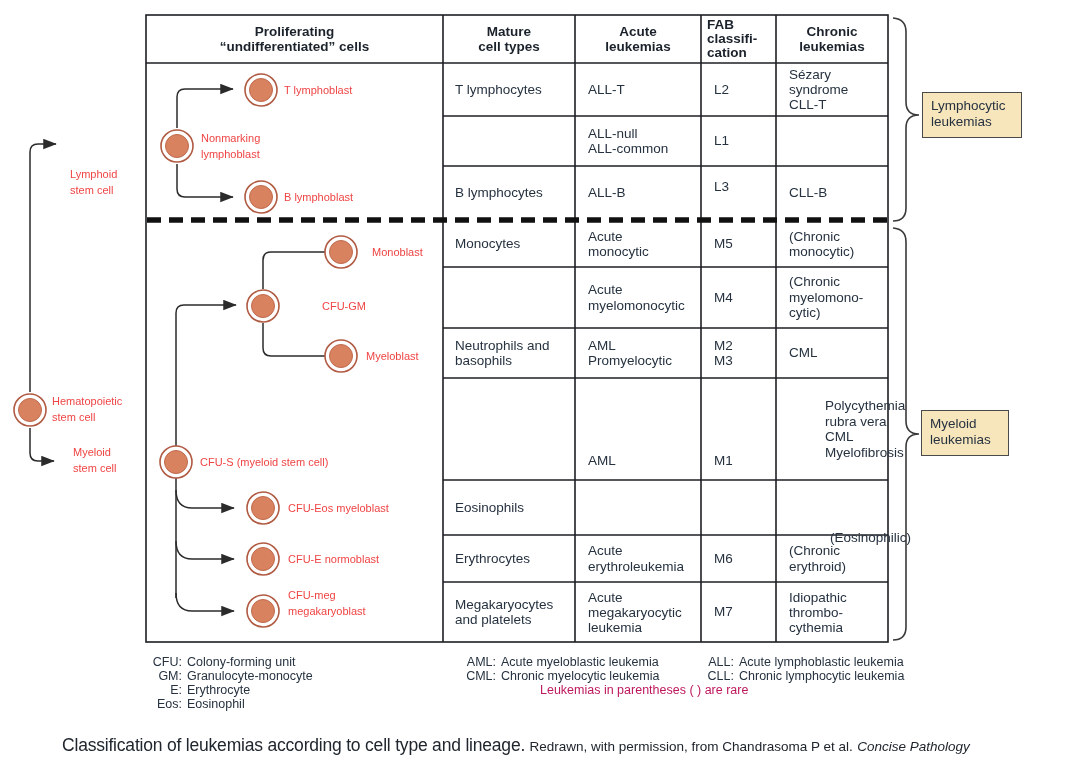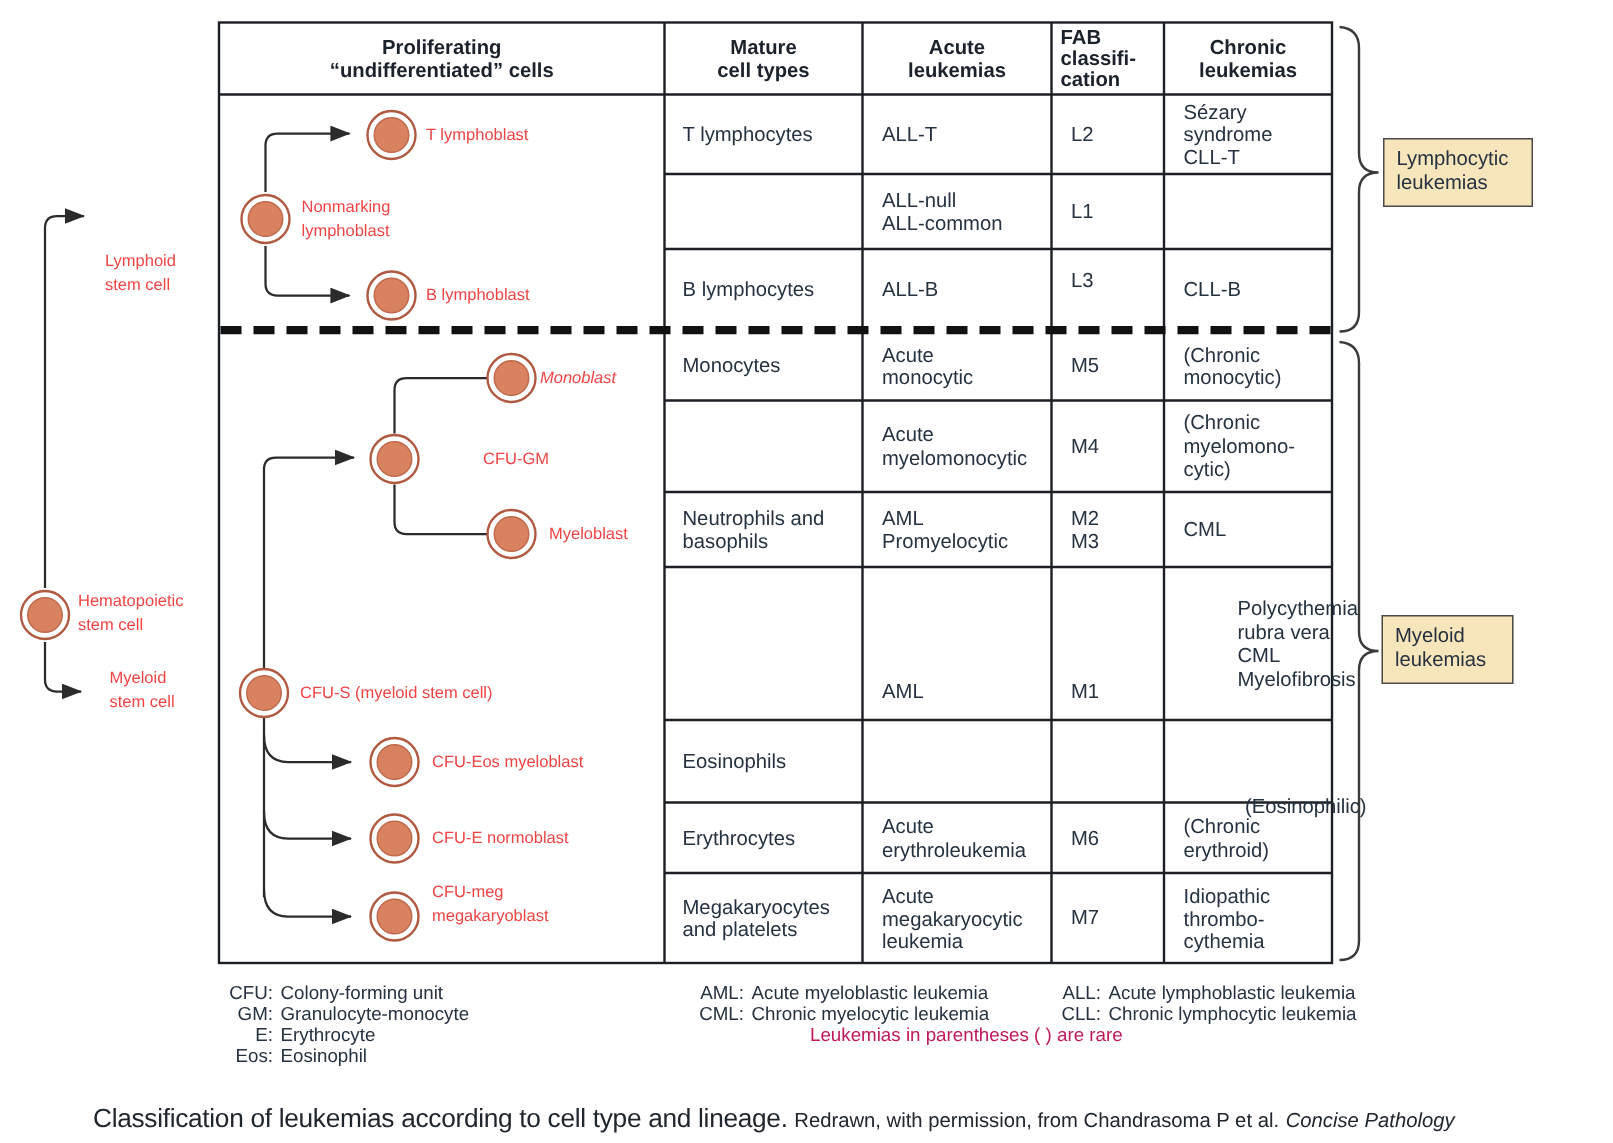--- a/index.html
+++ b/index.html
@@ -223,21 +223,21 @@
 <div class="tlabel" style="left:52px;top:393px;">Hematopoietic
 stem cell</div>
 <div class="tlabel" style="left:70px;top:127px;margin-top:39px;">Lymphoid
 stem cell</div>
 <div class="tlabel" style="left:73px;top:444px;">Myeloid
 stem cell</div>
 <div class="tlabel" style="left:201px;top:130px;">Nonmarking
 lymphoblast</div>
 <div class="tlabel" style="left:284px;top:82px;">T lymphoblast</div>
 <div class="tlabel" style="left:284px;top:189px;">B lymphoblast</div>
-<div class="tlabel" style="left:360px;top:244px;font-style:italic;">Monoblast</div>
+<div class="tlabel" style="left:372px;top:244px;">Monoblast</div>
 <div class="tlabel" style="left:288px;top:298px;margin-left:34px;">CFU-GM</div>
 <div class="tlabel" style="left:366px;top:348px;">Myeloblast</div>
 <div class="tlabel" style="left:200px;top:454px;">CFU-S (myeloid stem cell)</div>
 <div class="tlabel" style="left:288px;top:500px;">CFU-Eos myeloblast</div>
 <div class="tlabel" style="left:288px;top:551px;">CFU-E normoblast</div>
 <div class="tlabel" style="left:288px;top:587px;">CFU-meg
 megakaryoblast</div>
 
 <div class="callout" style="left:922px;top:92px;width:100px;height:46px;">Lymphocytic
 leukemias</div>

